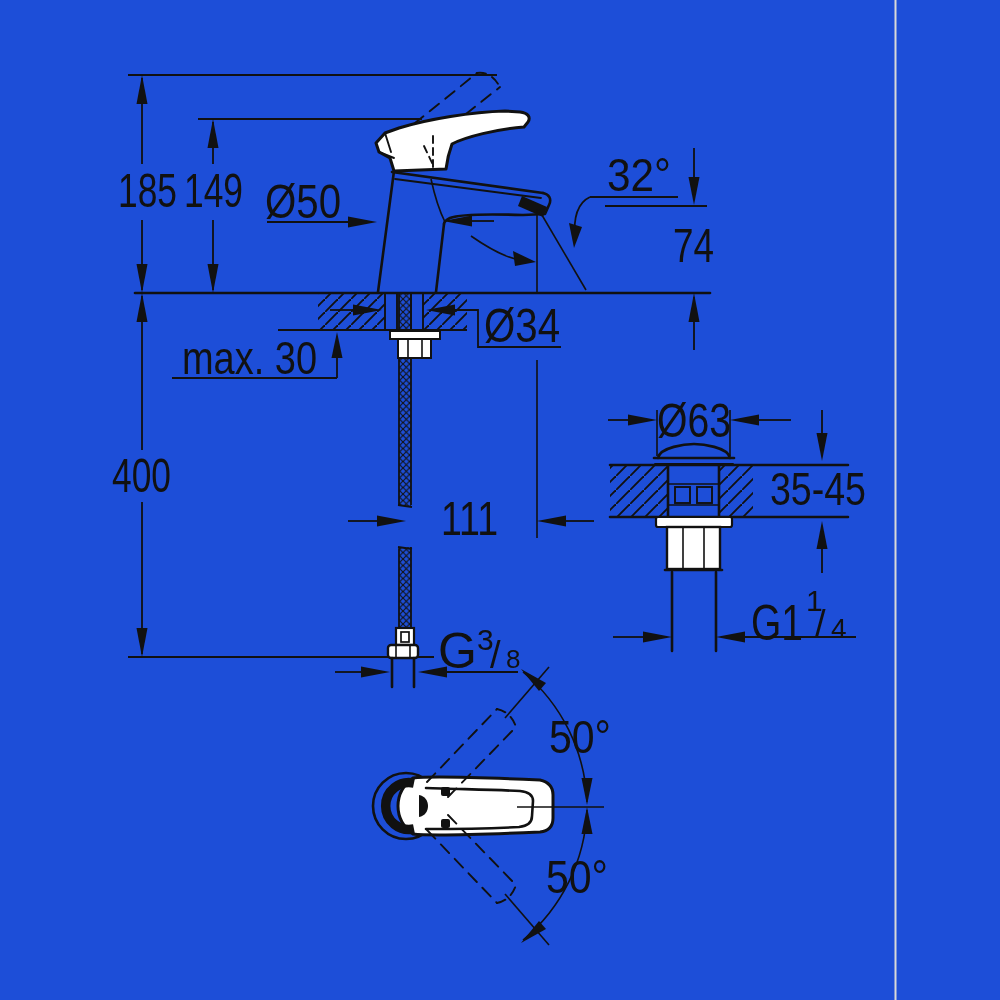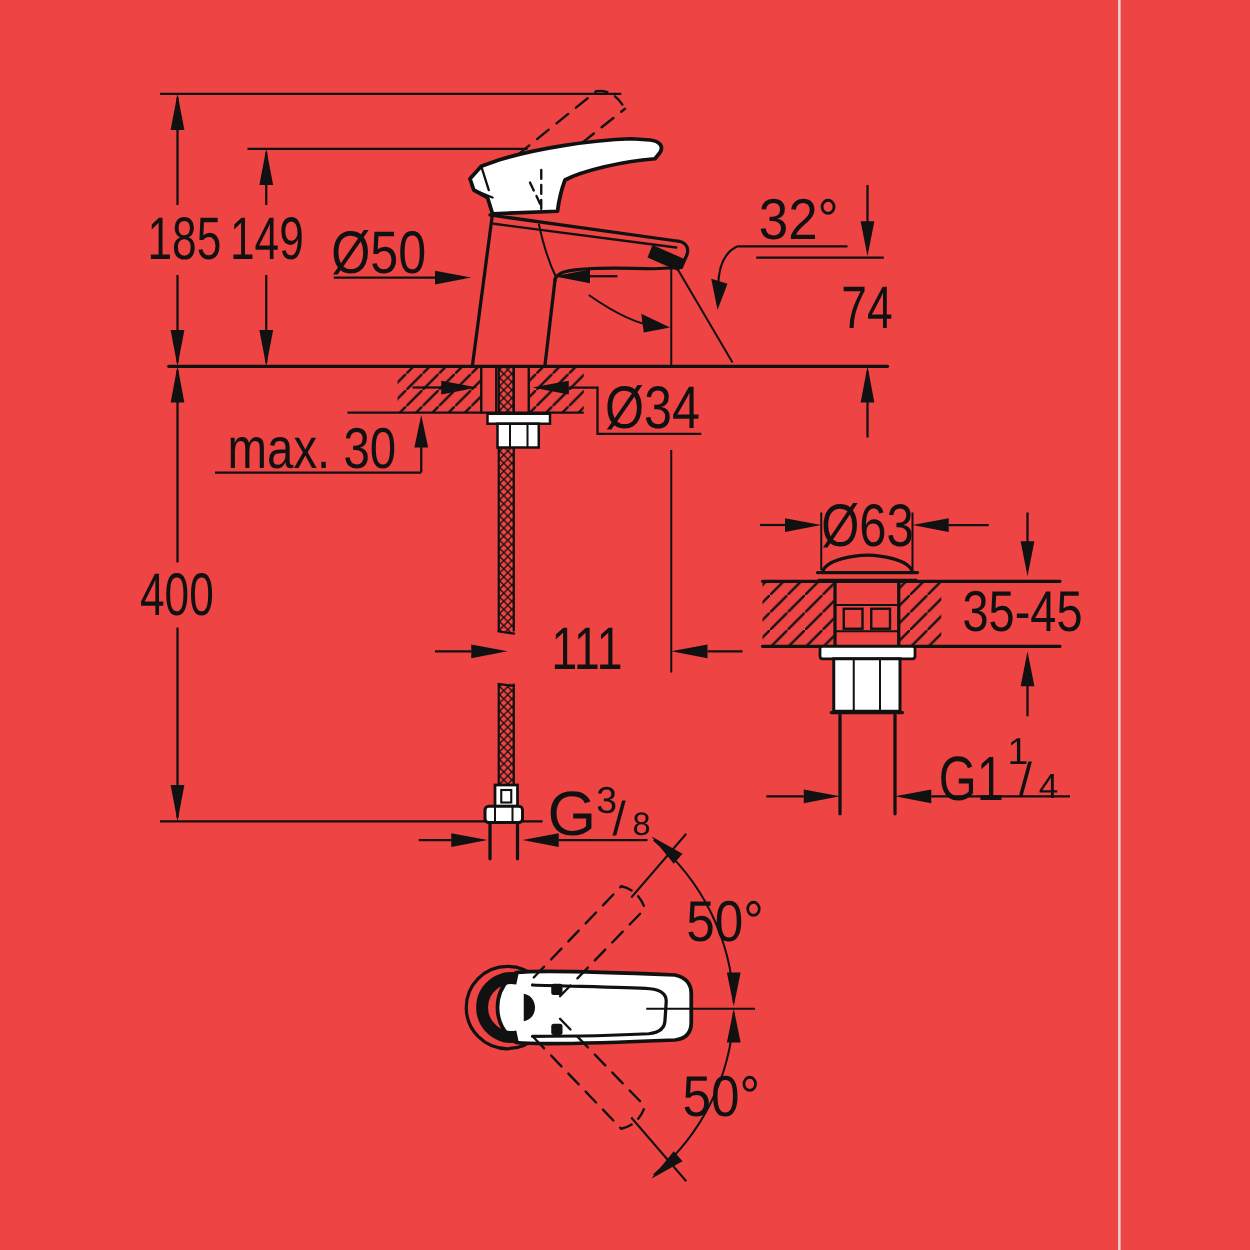--- a/index.html
+++ b/index.html
@@ -1,16 +1,16 @@
 <!DOCTYPE html>
 <html><head>
 <meta charset="utf-8">
 <style>
   html,body{margin:0;padding:0;background:#ffffff;}
-  .stage{position:relative;width:1000px;height:1000px;background:#ef4444;overflow:hidden;
+  .stage{position:relative;width:1000px;height:1000px;background:#1d4ed8;overflow:hidden;
          font-family:"Liberation Sans", sans-serif;}
   svg{position:absolute;left:0;top:0;}
   text{fill:#111;font-family:"Liberation Sans", sans-serif;}
   .obj{stroke:#111;fill:none;stroke-width:2.6;stroke-linecap:round;stroke-linejoin:round;}
   .objthin{stroke:#111;fill:none;stroke-width:1.9;stroke-linecap:round;}
   .dim{stroke:#111;fill:none;stroke-width:1.8;stroke-linecap:butt;}
   .thin{stroke:#111;fill:none;stroke-width:1.6;}
   .arr{fill:#111;stroke:none;}
   .whitefill{fill:#fff;stroke:#111;}
   .dash{stroke-dasharray:12 8;}

